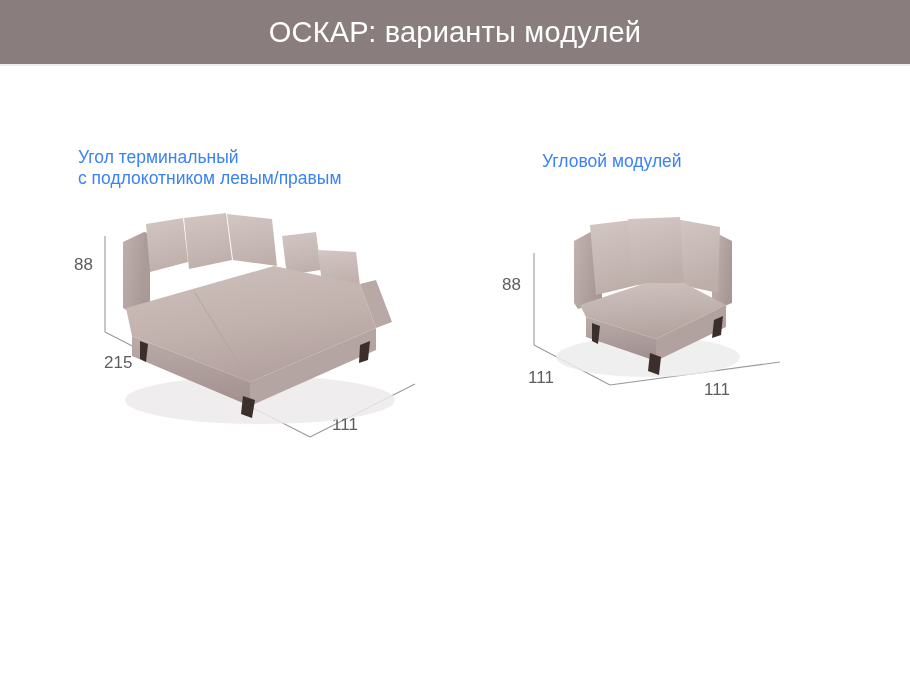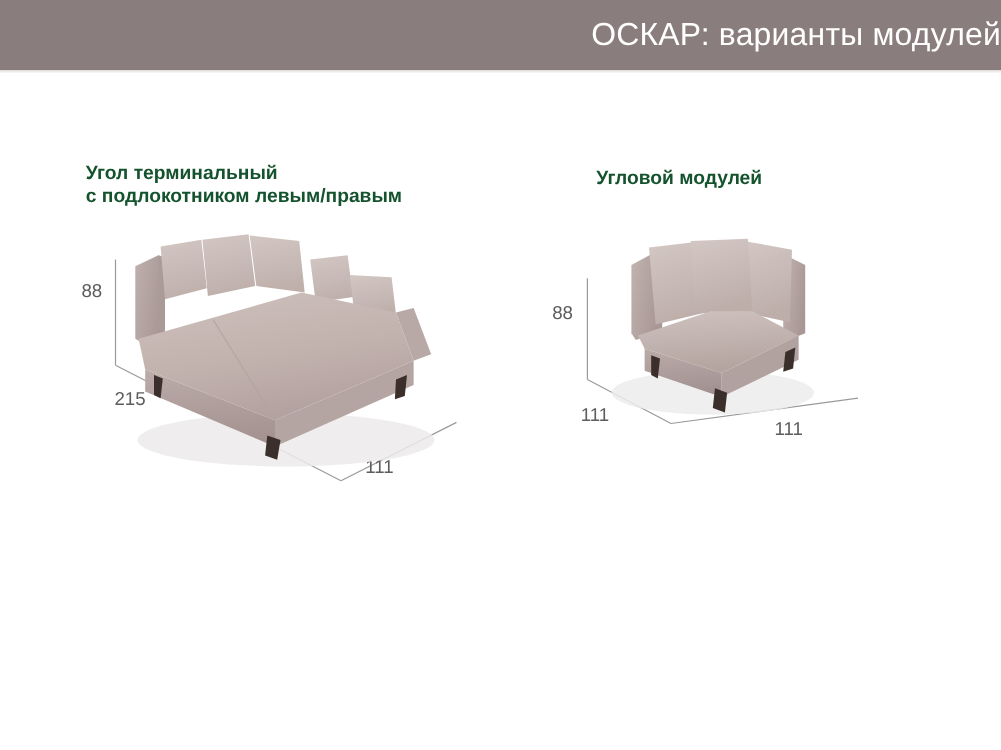--- a/index.html
+++ b/index.html
@@ -23,21 +23,21 @@
   
   #header-bar {
     position: absolute;
     left: 0;
     top: 0;
     width: 910px;
     height: 64px;
     background: #8a7d7d;
     display: flex;
     align-items: center;
-    justify-content: flex-end;
+    justify-content: center;
   }
   #header-title {
     color: #ffffff;
     font-size: 29px;
     font-weight: 300;
     letter-spacing: 0.2px;
     line-height: 1;
     white-space: nowrap;
     font-family: "Liberation Sans", sans-serif;
   }
@@ -45,23 +45,23 @@
     position: absolute;
     left: 0;
     top: 64px;
     width: 910px;
     height: 2px;
     background: #efecec;
   }
   
   .module-caption {
     position: absolute;
-    color: #14532d;
+    color: #3b82f6;
     font-size: 17.5px;
-    font-weight: 700;
+    font-weight: 400;
     line-height: 21px;
     white-space: pre-line;
     font-family: "Liberation Sans", sans-serif;
   }
   #caption-left {
     left: 78px;
     top: 147px;
     text-align: left;
   }
   #caption-right {

